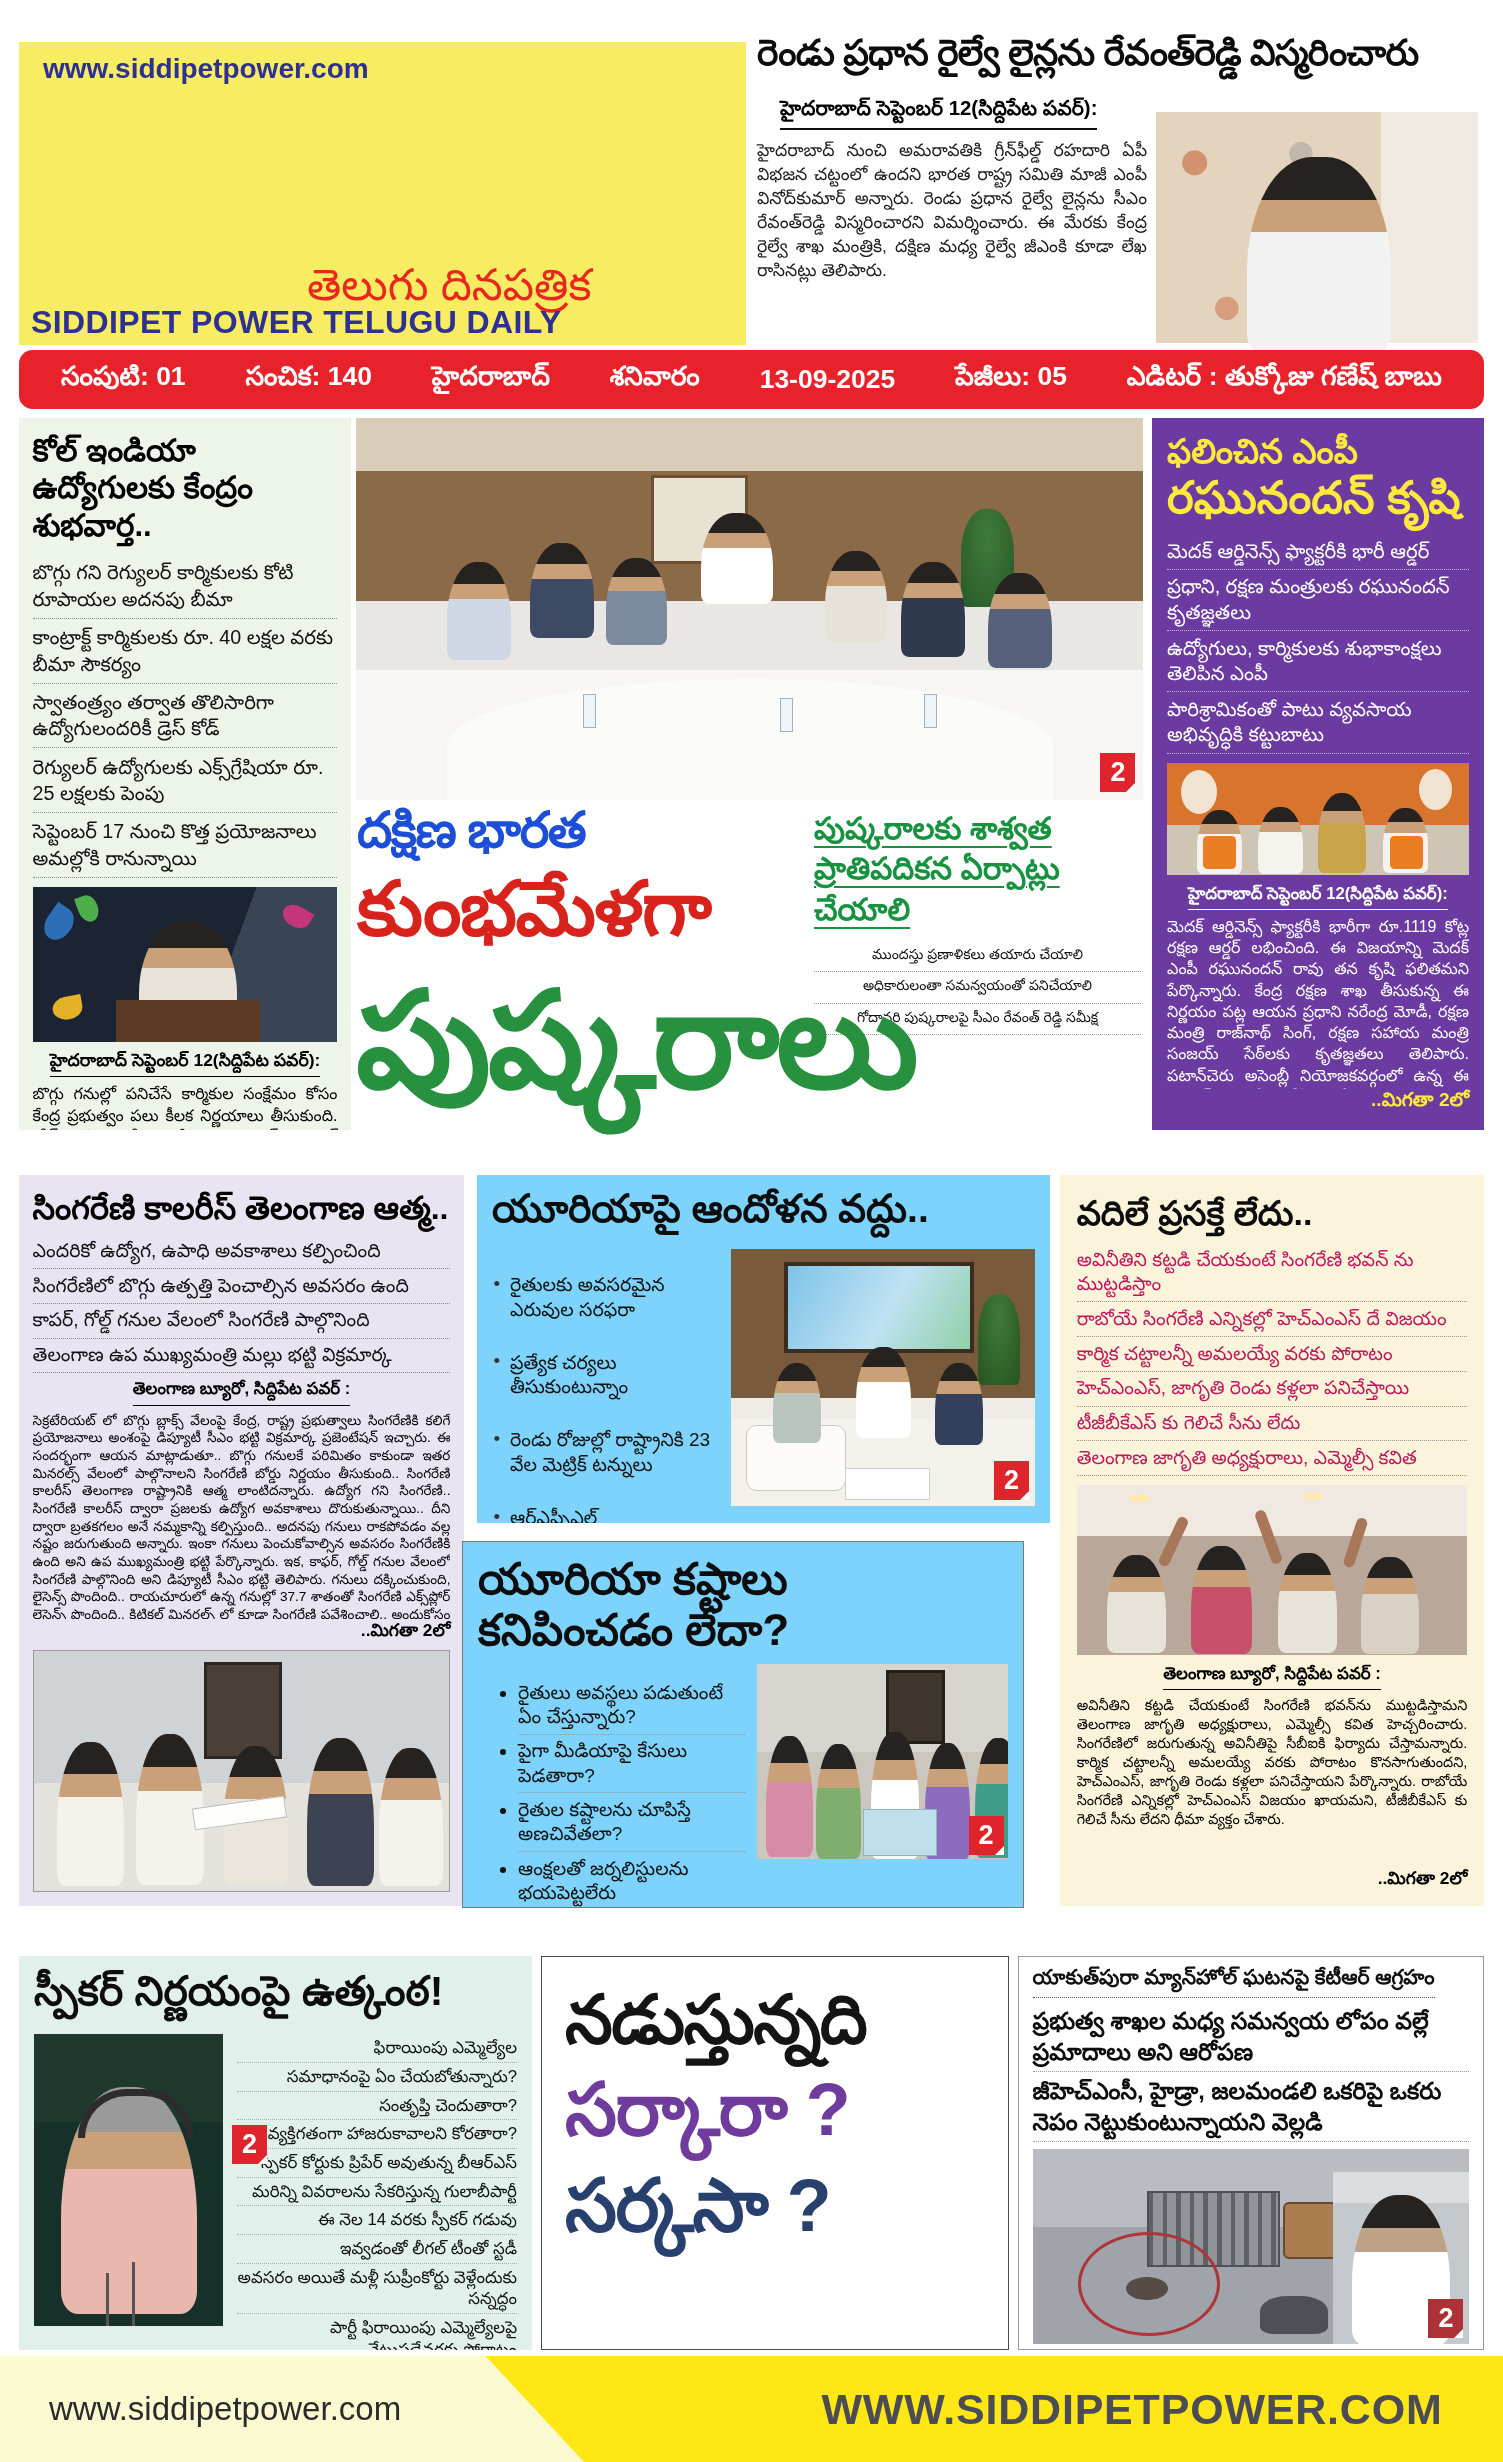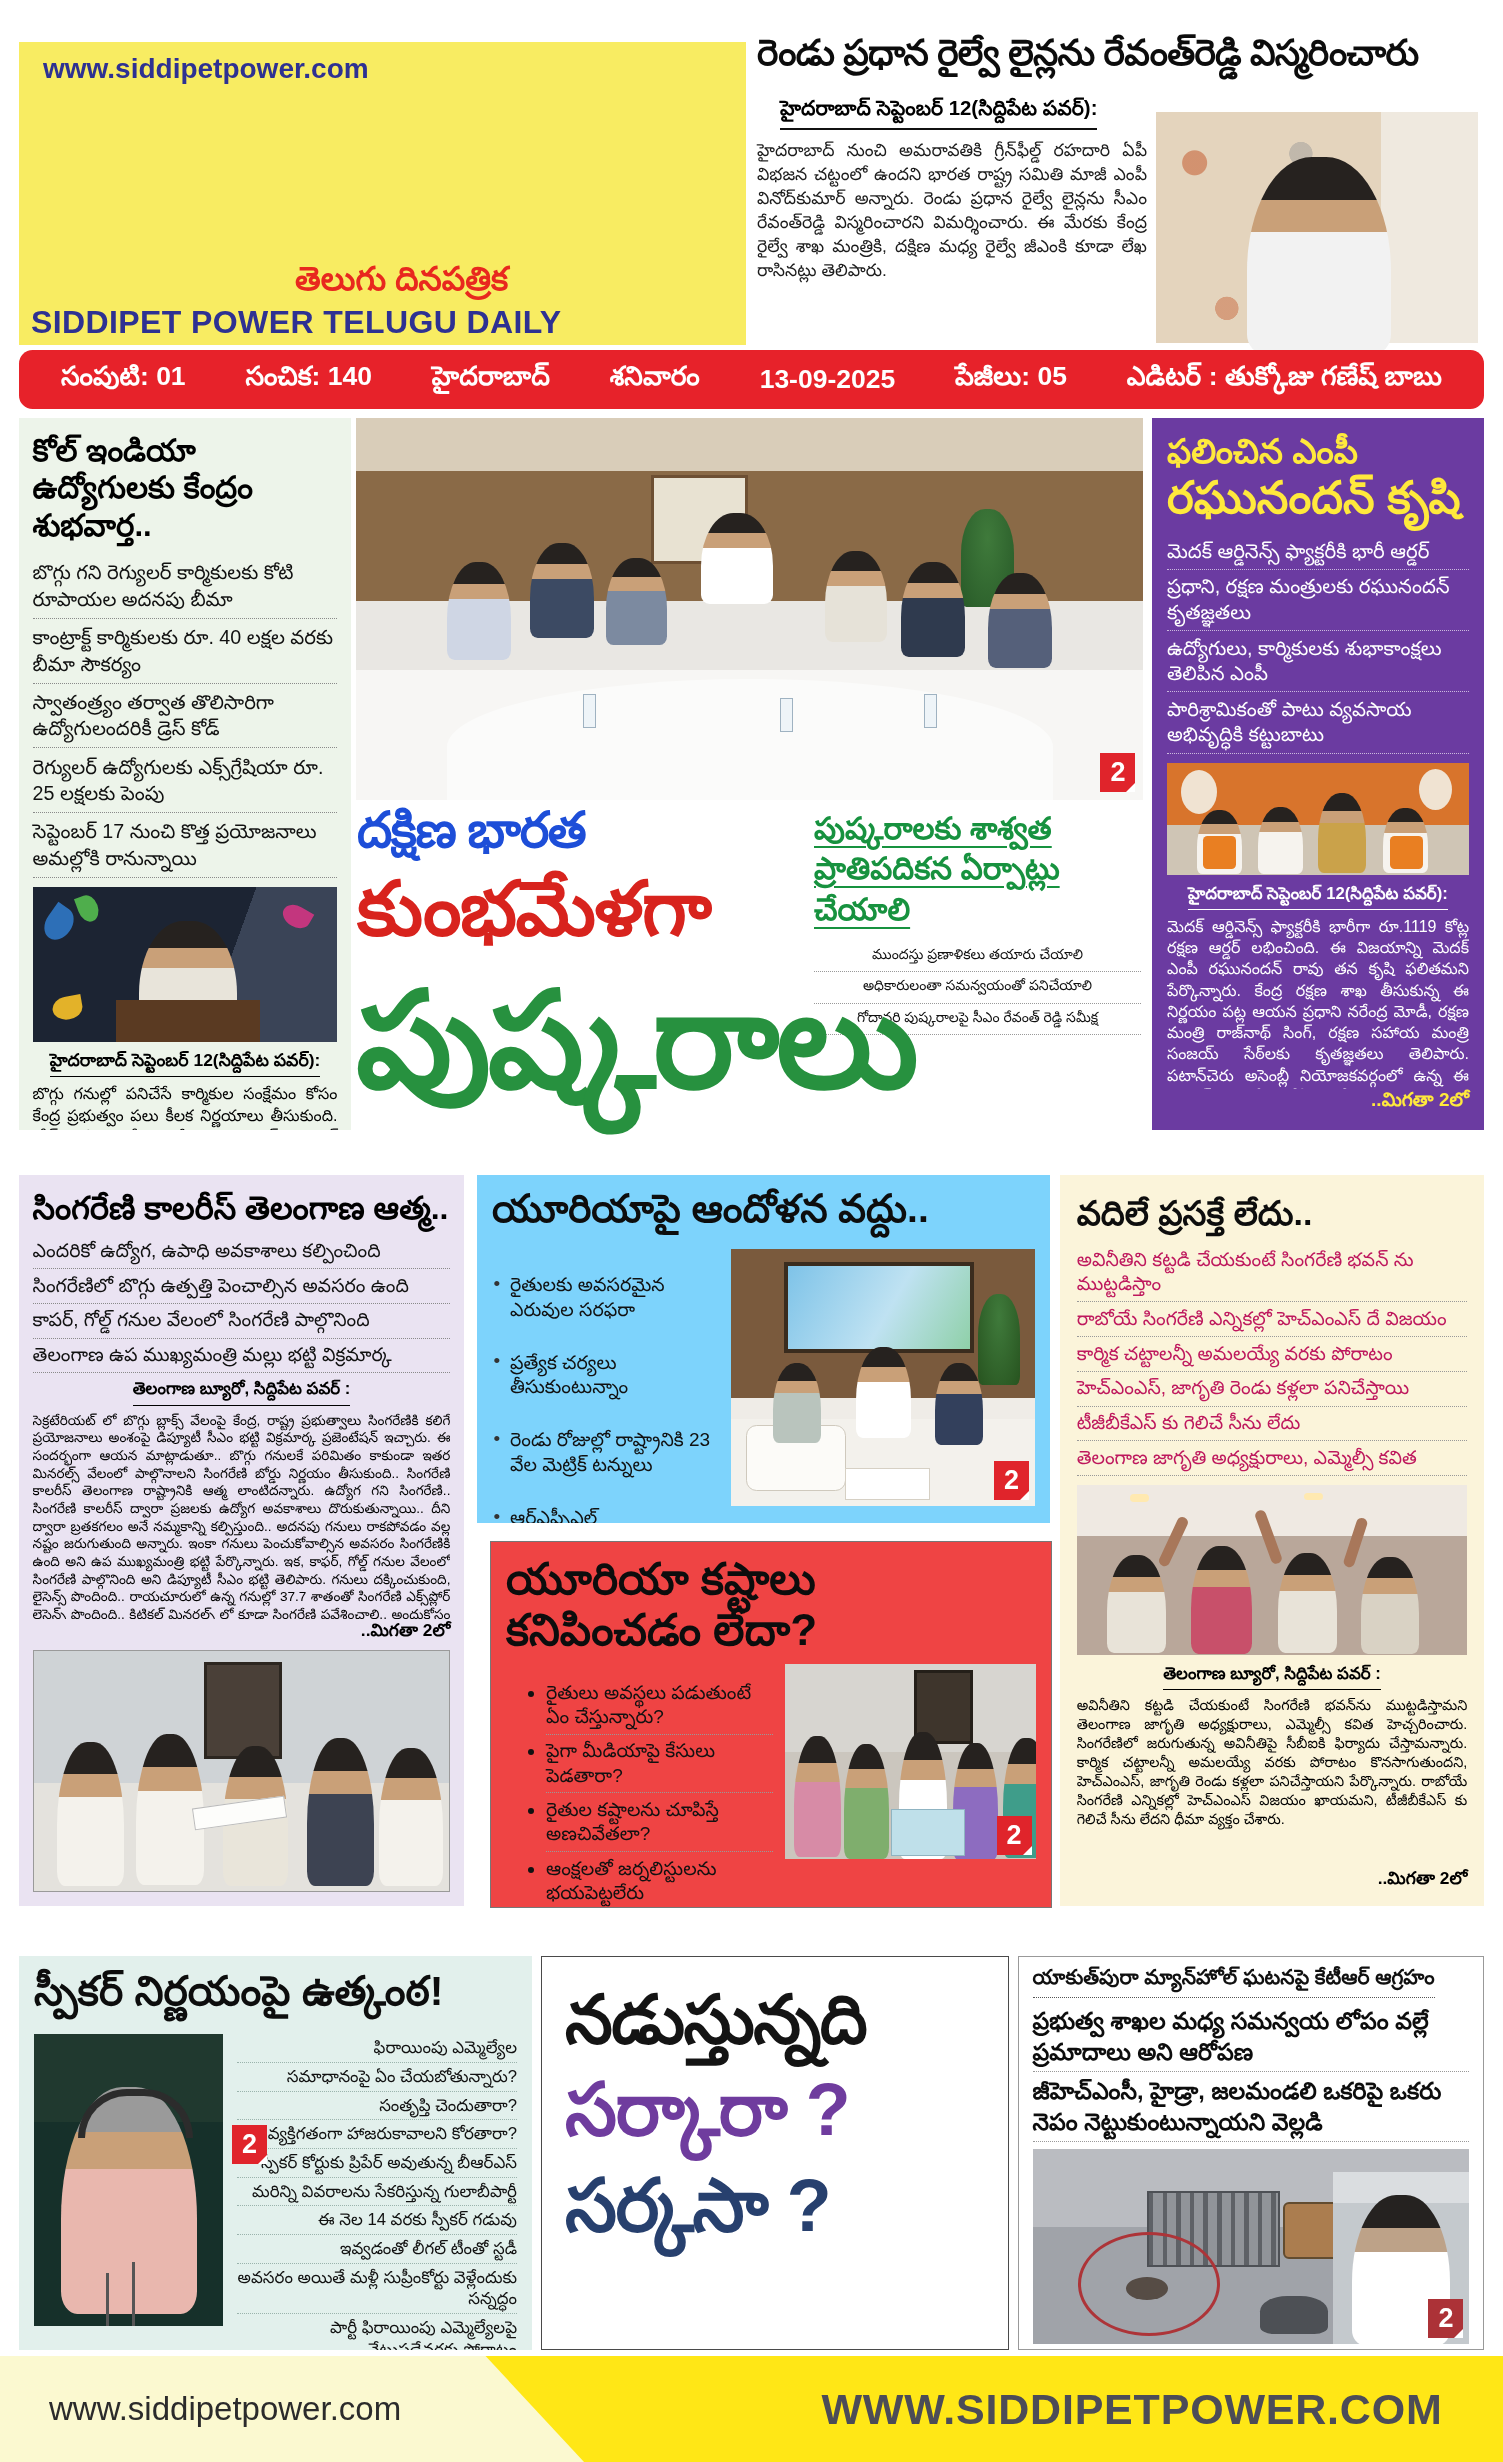--- a/index.html
+++ b/index.html
@@ -14,21 +14,21 @@
   .b2::after{content:"";position:absolute;right:0;bottom:0;border-style:solid;border-width:0 0 9px 9px;
       border-color:transparent transparent #ffffff transparent;}
   .dateline{font-weight:bold;text-align:center;}
   .dateline span{display:inline-block;border-bottom:1.5px solid currentColor;padding-bottom:2.3px;}
   .more{font-weight:bold;text-align:right;}
   
   .masthead{left:19px;top:42px;width:727px;height:303px;background:#f8ec62;}
   .site-url{position:absolute;left:24px;top:10.6px;font-size:28px;font-weight:bold;color:#2e3192;}
   .paper-title{position:absolute;left:12px;top:36px;font-size:114px;font-weight:800;color:#2e3192;
       line-height:1.35;letter-spacing:-2.3px;white-space:nowrap;}
-  .tagline{position:absolute;left:276px;top:218px;font-size:33px;font-weight:bold;color:#e8281e;}
+  .tagline{position:absolute;left:288px;top:218px;font-size:44px;font-weight:normal;color:#e8281e;}
   .subtitle{position:absolute;left:12px;bottom:4.5px;font-size:32px;font-weight:bold;color:#2e3192;letter-spacing:0.4px;}
   
   .rail{left:757px;top:32px;width:727px;height:312px;}
   .rail-headline{font-size:36px;font-weight:800;color:#0c0c0c;white-space:nowrap;letter-spacing:-0.8px;}
   .rail-date{margin:15px 0 7.6px 23px;font-size:20.4px;font-weight:bold;}
   .rail-date span{border-bottom:2.3px solid #111;display:inline-block;padding-bottom:3px;}
   .rail-body{width:390px;font-size:17.4px;line-height:1.38;text-align:justify;color:#1c1c1c;}
   .photo-vinod{position:absolute;right:6px;top:80px;width:322px;height:231px;
       background:
         radial-gradient(circle at 12% 22%, rgba(196,92,48,.55) 0 12px, transparent 13px),
@@ -85,21 +85,21 @@
   .photo-congress{width:100%;height:242px;flex:0 0 auto;border:0.8px solid #9a9a9a;box-sizing:border-box;
       background:linear-gradient(to bottom,#cfd3d6 0 55%,#e4e2dd 55% 100%);}
   
   .urea{left:477px;top:1175px;width:573px;height:348px;background:#7dd3fc;padding:10.6px 15px;box-sizing:border-box;overflow:hidden;}
   .urea h2{margin:1.5px 0 7.6px;font-size:39px;color:#0d0d0d;}
   .urea-row{display:flex;gap:12px;}
   .urea ul{list-style:none;margin:0;padding:0;width:227px;flex:0 0 auto;}
   .urea li{font-size:19px;line-height:1.28;padding:4.5px 0 4.5px 18px;position:relative;color:#111;margin-top:20px;}
   .urea li::before{content:"•";position:absolute;left:1.5px;top:3px;color:#333;}
   .photo-cm-urea{flex:1 1 auto;height:257px;background:linear-gradient(to bottom,#7a5a3d 0 58%,#efece7 58% 100%);}
-  .urea2{left:490px;top:1541px;width:562px;height:367px;background:#ef4444;border:1.5px solid #777;
+  .urea2{left:462px;top:1541px;width:562px;height:367px;background:#7dd3fc;border:1.5px solid #777;
       padding:9px 15px;box-sizing:border-box;overflow:hidden;}
   .urea2 h2{margin:3px 0 9px;font-size:44px;line-height:1.15;color:#0d0d0d;}
   .urea2 .urea-row ul{width:227px;}
   .urea2 li{font-size:19px;line-height:1.28;padding:4.5px 0;border-bottom:1.5px dotted #999;color:#111;}
   .photo-women{flex:1 1 auto;height:195px;background:linear-gradient(to bottom,#d7d5d0 0 45%,#cbc6be 45% 100%);}
   
   .cbi{left:1060px;top:1175px;width:424px;height:731px;background:#fbf4da;padding:13.6px 16.7px;box-sizing:border-box;
       display:flex;flex-direction:column;overflow:hidden;}
   .cbi h2{margin:3px 0 9px;font-size:34px;line-height:1.25;color:#0d0d0d;}
   .cbi ul{list-style:none;margin:0;padding:0;}

